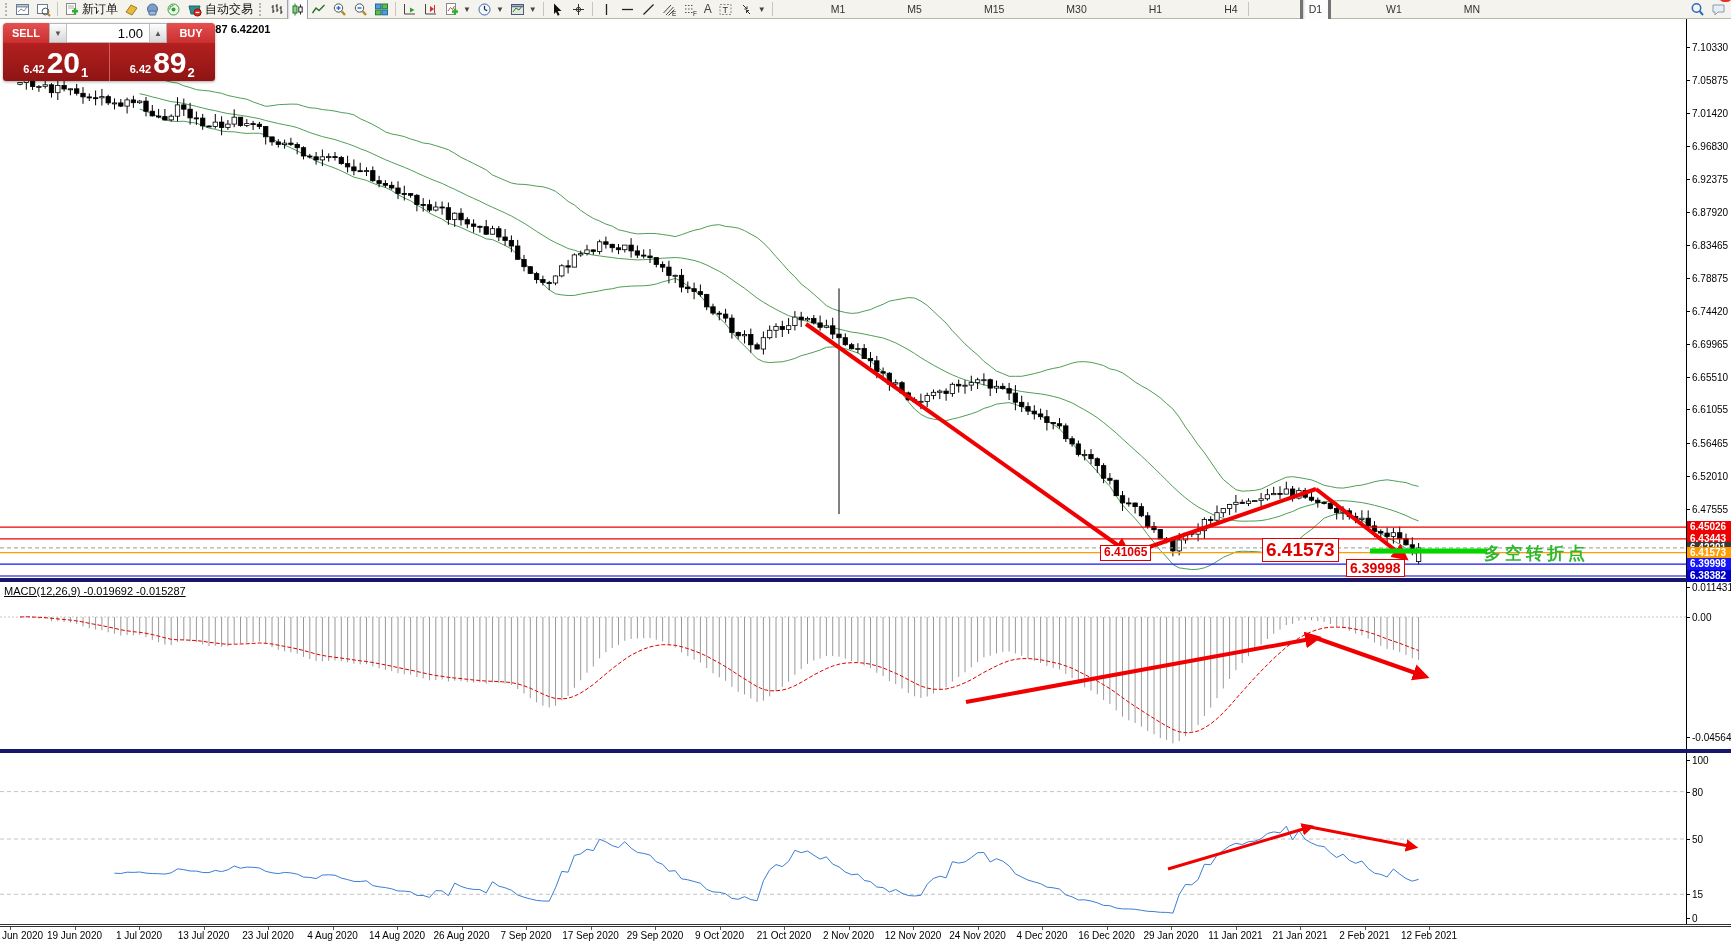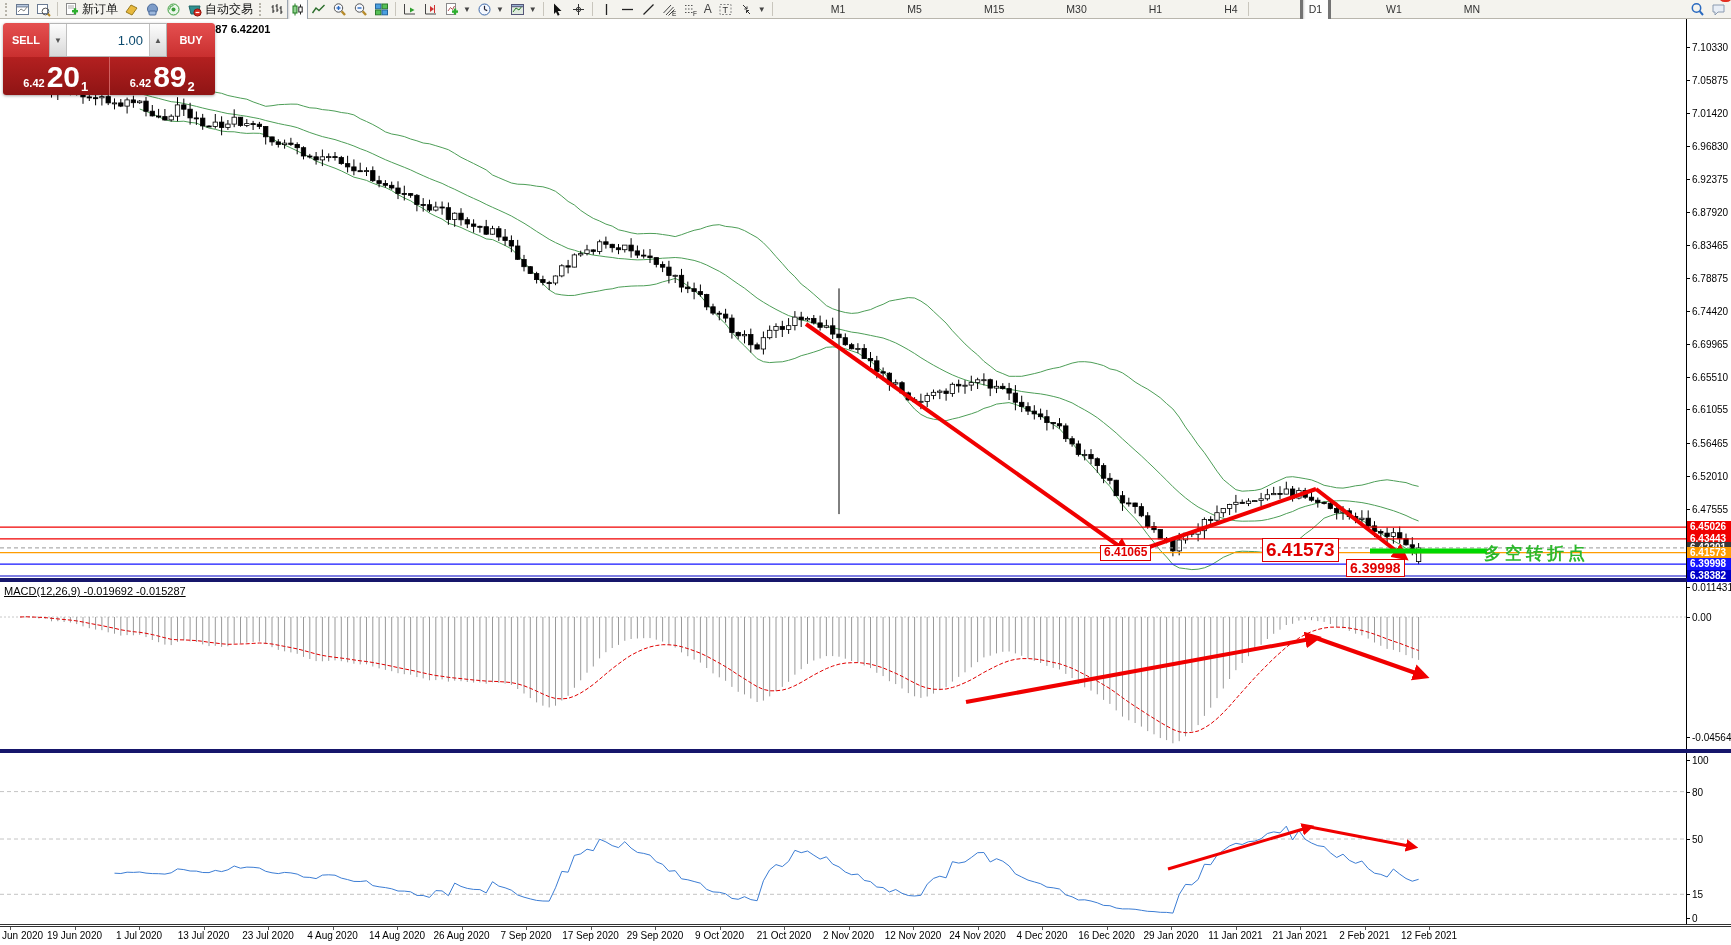--- a/index.html
+++ b/index.html
@@ -40,30 +40,30 @@
   .date-label{position:absolute;top:3px;font-size:10px;color:#000;white-space:nowrap;transform:translateX(-50%);}
   .date-label.first{transform:none;}
   .date-tick{position:absolute;top:0;width:1px;height:3px;background:#555;}
   .svg-layer{position:absolute;left:0;top:0;width:1731px;height:945px;z-index:5;pointer-events:none;}
   .ann-label{position:absolute;background:#fff;border:1px solid #e00000;color:#e00000;font-weight:bold;
              padding:0 3px;z-index:9;line-height:1.15;}
   .turning-text{position:absolute;color:#2db82d;font-weight:bold;font-size:17px;letter-spacing:4px;z-index:9;white-space:nowrap;}
   
   .trade-panel{position:absolute;left:3px;top:23px;width:212px;z-index:10;border-radius:3px;overflow:hidden;
                box-shadow:0 1px 3px rgba(0,0,0,.35);}
-  .tp-row1{display:flex;height:34px;background:#efefef;}
+  .tp-row1{display:flex;height:20px;background:#efefef;}
   .tp-btn{background:linear-gradient(#e55050,#c92f2f);color:#fff;font-size:11px;font-weight:bold;
           display:flex;align-items:center;justify-content:center;}
   .tp-sell{width:46px;border-radius:3px 0 0 0;}
   .tp-buy{width:48px;border-radius:0 3px 0 0;}
   .tp-step{flex:1;display:flex;background:#fff;border:1px solid #b5b5b5;box-sizing:border-box;}
   .tp-arrow{width:16px;background:linear-gradient(#fdfdfd,#d8d8d8);border-right:1px solid #c0c0c0;
             display:flex;align-items:center;justify-content:center;font-size:8px;color:#555;}
   .tp-arrow.up{border-right:none;border-left:1px solid #c0c0c0;}
-  .tp-vol{flex:1;display:flex;align-items:center;justify-content:flex-end;padding-right:6px;font-size:13px;color:#0c4a6e;}
+  .tp-vol{flex:1;display:flex;align-items:center;justify-content:flex-end;padding-right:6px;font-size:13px;color:#000000;}
   .tp-row2{display:flex;height:38px;background:linear-gradient(#b32020,#8f1414);}
   .tp-price{flex:1;display:flex;align-items:flex-end;justify-content:center;color:#fff;padding-bottom:3px;}
   .tp-price:first-child{border-right:1px solid #d06060;}
   .tp-small{font-size:11px;font-weight:bold;margin:0 2px 3px 0;}
   .tp-big{font-size:30px;font-weight:bold;line-height:30px;}
   .tp-sup{font-size:13px;font-weight:bold;vertical-align:super;line-height:10px;margin-left:1px;}
 </style>
 </head>
 <body>
 

